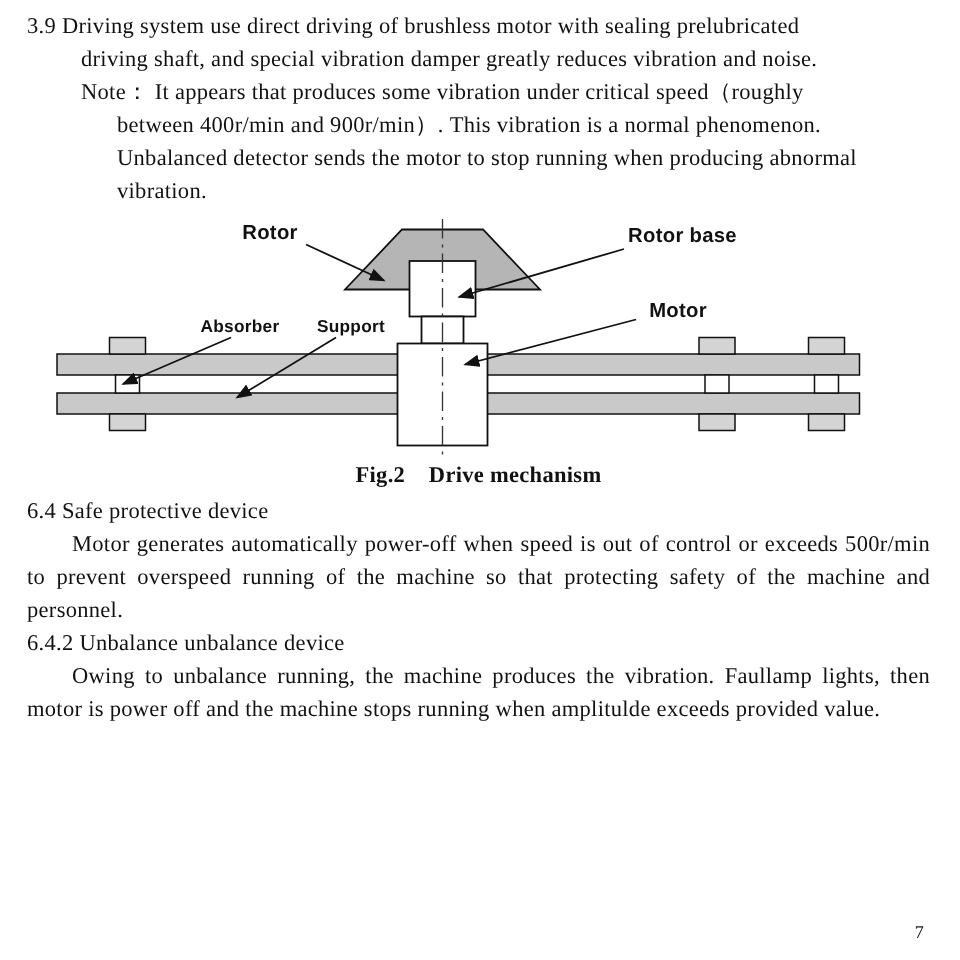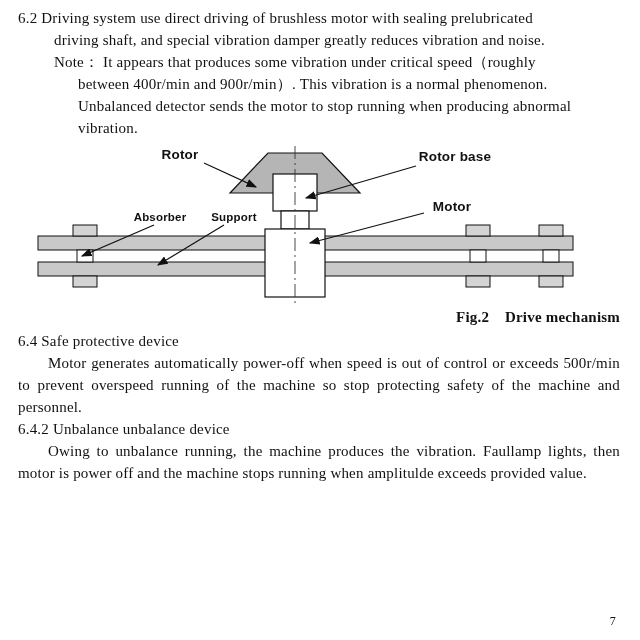--- a/index.html
+++ b/index.html
@@ -22,21 +22,21 @@
     white-space: pre-line;
   }
   .hangnote {
     padding-left: 60px;
     text-indent: -24px;
     white-space: pre-line;
   }
   .figure { margin: 2px 0 0 0; height: 166px; }
   .figure svg { display: block; }
   .caption {
-    text-align: right;
+    text-align: center;
     font-weight: bold;
     white-space: pre;
     line-height: 21px;
     margin-bottom: 2px;
   }
   .head { }
   .just {
     text-align: justify;
     text-indent: 30px;
   }
@@ -51,21 +51,21 @@
     font-family: "Liberation Sans", sans-serif;
     font-weight: bold;
     fill: #111111;
   }
 </style>
 </head>
 <body>
 
 <div class="page">
 
-  <p class="hang62">6.2 Driving system use direct driving of brushless motor with sealing prelubricated
+  <p class="hang62">3.9 Driving system use direct driving of brushless motor with sealing prelubricated
 driving shaft, and special vibration damper greatly reduces vibration and noise.</p>
 
   <p class="hangnote">Note： It appears that produces some vibration under critical speed（roughly
 between 400r/min and 900r/min）. This vibration is a normal phenomenon.
 Unbalanced detector sends the motor to stop running when producing abnormal
 vibration.</p>
 
   <div class="figure">
     <svg width="600" height="166" viewBox="0 0 600 166">
       <defs>
@@ -116,20 +116,20 @@
       <text x="142" y="80" text-anchor="middle" font-size="11.5" class="figlabel">Absorber</text>
       <text x="216" y="80" text-anchor="middle" font-size="11.5" class="figlabel">Support</text>
       <text x="434" y="70" text-anchor="middle" font-size="13.5" class="figlabel">Motor</text>
     </svg>
   </div>
 
   <p class="caption">Fig.2    Drive mechanism</p>
 
 
   <p class="head">6.4 Safe protective device</p>
-  <p class="just">Motor generates automatically power-off when speed is out of control or exceeds 500r/min to prevent overspeed running of the machine so stop protecting safety of the machine and personnel.</p>
+  <p class="just">Motor generates automatically power-off when speed is out of control or exceeds 500r/min to prevent overspeed running of the machine so that protecting safety of the machine and personnel.</p>
 
   <p class="head">6.4.2 Unbalance unbalance device</p>
   <p class="just">Owing to unbalance running, the machine produces the vibration. Faullamp lights, then motor is power off and the machine stops running when amplitulde exceeds provided value.</p>
 
 </div>
 
 <div class="pagenum">7</div>
 
 </body></html>

